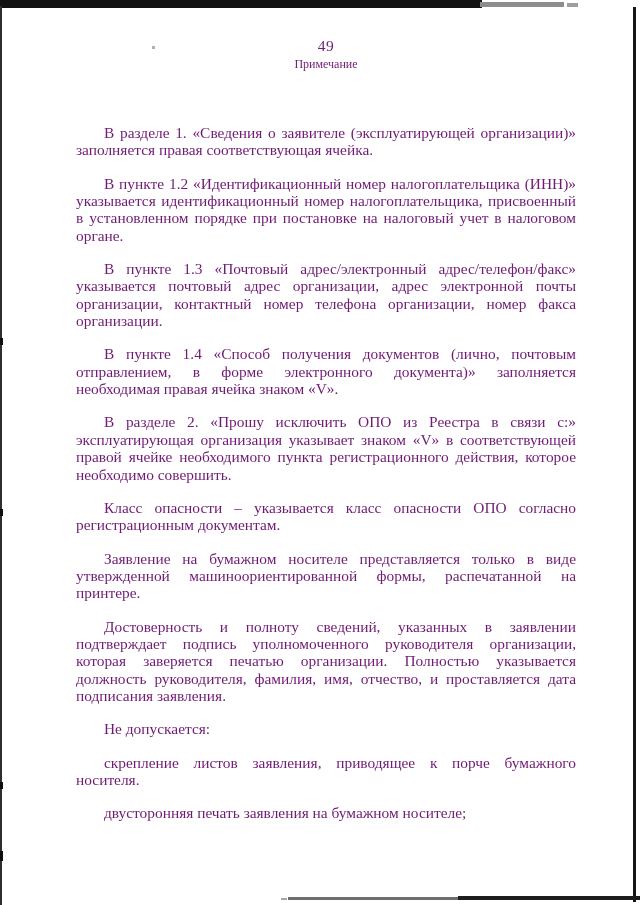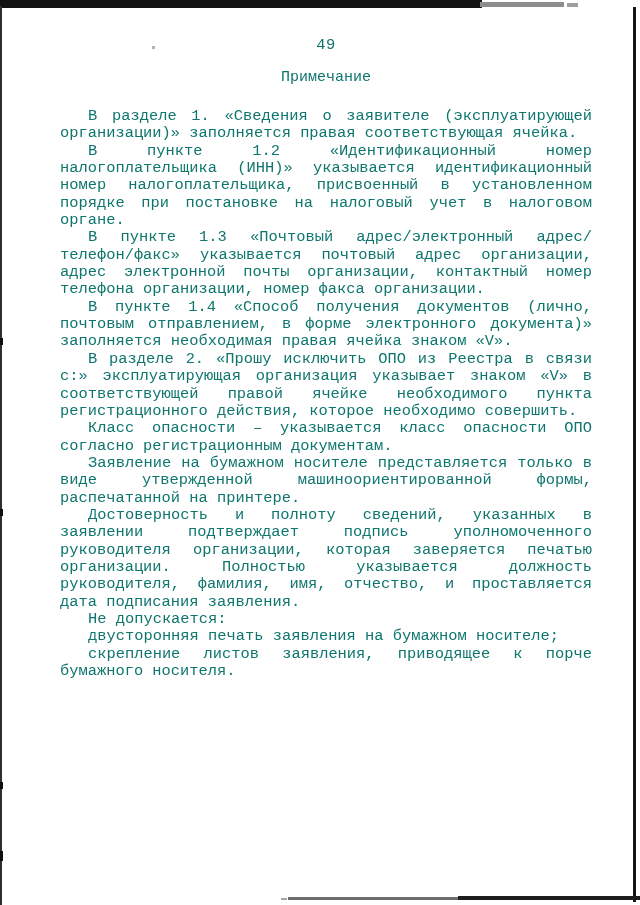--- a/index.html
+++ b/index.html
@@ -6,22 +6,22 @@
     margin: 0;
     padding: 0;
     background: #ffffff;
   }
   #sheet {
     position: relative;
     width: 640px;
     height: 905px;
     background: #ffffff;
     overflow: hidden;
-    font-family: Liberation Mono, monospace;
-    color: #0f766e;
+    font-family: Liberation Serif, serif;
+    color: #701a75;
   }
   
   .top-band {
     position: absolute; left: 0; top: 0;
     width: 482px; height: 8px;
     background: #121212;
   }
   .top-band-fade {
     position: absolute; left: 480px; top: 2px;
     width: 84px; height: 5px;
@@ -70,35 +70,35 @@
   
   .page-number {
     position: absolute; left: 60px; top: 37px;
     width: 532px;
     text-align: center;
     font-size: 15.5px;
     line-height: 17px;
     letter-spacing: 0.5px;
   }
   .doc-heading {
-    position: absolute; left: 60px; top: 69px;
+    position: absolute; left: 60px; top: 55px;
     width: 532px;
     text-align: center;
-    font-size: 15px;
+    font-size: 12px;
     line-height: 18px;
   }
   .doc-body {
     position: absolute; left: 60px; top: 108px;
     width: 532px;
     font-size: 15.4px;
     line-height: 17.35px;
     text-align: justify;
   }
   .doc-body p {
-    margin: 0;
+    margin: 16px;
     padding: 0;
     text-indent: 28px;
   }
 </style>
 </head>
 <body>
 
 <div id="sheet">
 
   <div class="top-band"></div>
@@ -121,17 +121,17 @@
   <div class="doc-body">
     <p>В разделе 1. «Сведения о заявителе (эксплуатирующей организации)» заполняется правая соответствующая ячейка.</p>
     <p>В пункте 1.2 «Идентификационный номер налогоплательщика (ИНН)» указывается идентификационный номер налогоплательщика, присвоенный в установленном порядке при постановке на налоговый учет в налоговом органе.</p>
     <p>В пункте 1.3 «Почтовый адрес/электронный адрес/телефон/факс» указывается почтовый адрес организации, адрес электронной почты организации, контактный номер телефона организации, номер факса организации.</p>
     <p>В пункте 1.4 «Способ получения документов (лично, почтовым отправлением, в форме электронного документа)» заполняется необходимая правая ячейка знаком «V».</p>
     <p>В разделе 2. «Прошу исключить ОПО из Реестра в связи с:» эксплуатирующая организация указывает знаком «V» в соответствующей правой ячейке необходимого пункта регистрационного действия, которое необходимо совершить.</p>
     <p>Класс опасности – указывается класс опасности ОПО согласно регистрационным документам.</p>
     <p>Заявление на бумажном носителе представляется только в виде утвержденной машиноориентированной формы, распечатанной на принтере.</p>
     <p>Достоверность и полноту сведений, указанных в заявлении подтверждает подпись уполномоченного руководителя организации, которая заверяется печатью организации. Полностью указывается должность руководителя, фамилия, имя, отчество, и проставляется дата подписания заявления.</p>
     <p>Не допускается:</p>
+    <p>скрепление листов заявления, приводящее к порче бумажного носителя.</p>
     <p>двусторонняя печать заявления на бумажном носителе;</p>
-    <p>скрепление листов заявления, приводящее к порче бумажного носителя.</p>
   </div>
 
 </div>
 
 </body></html>

